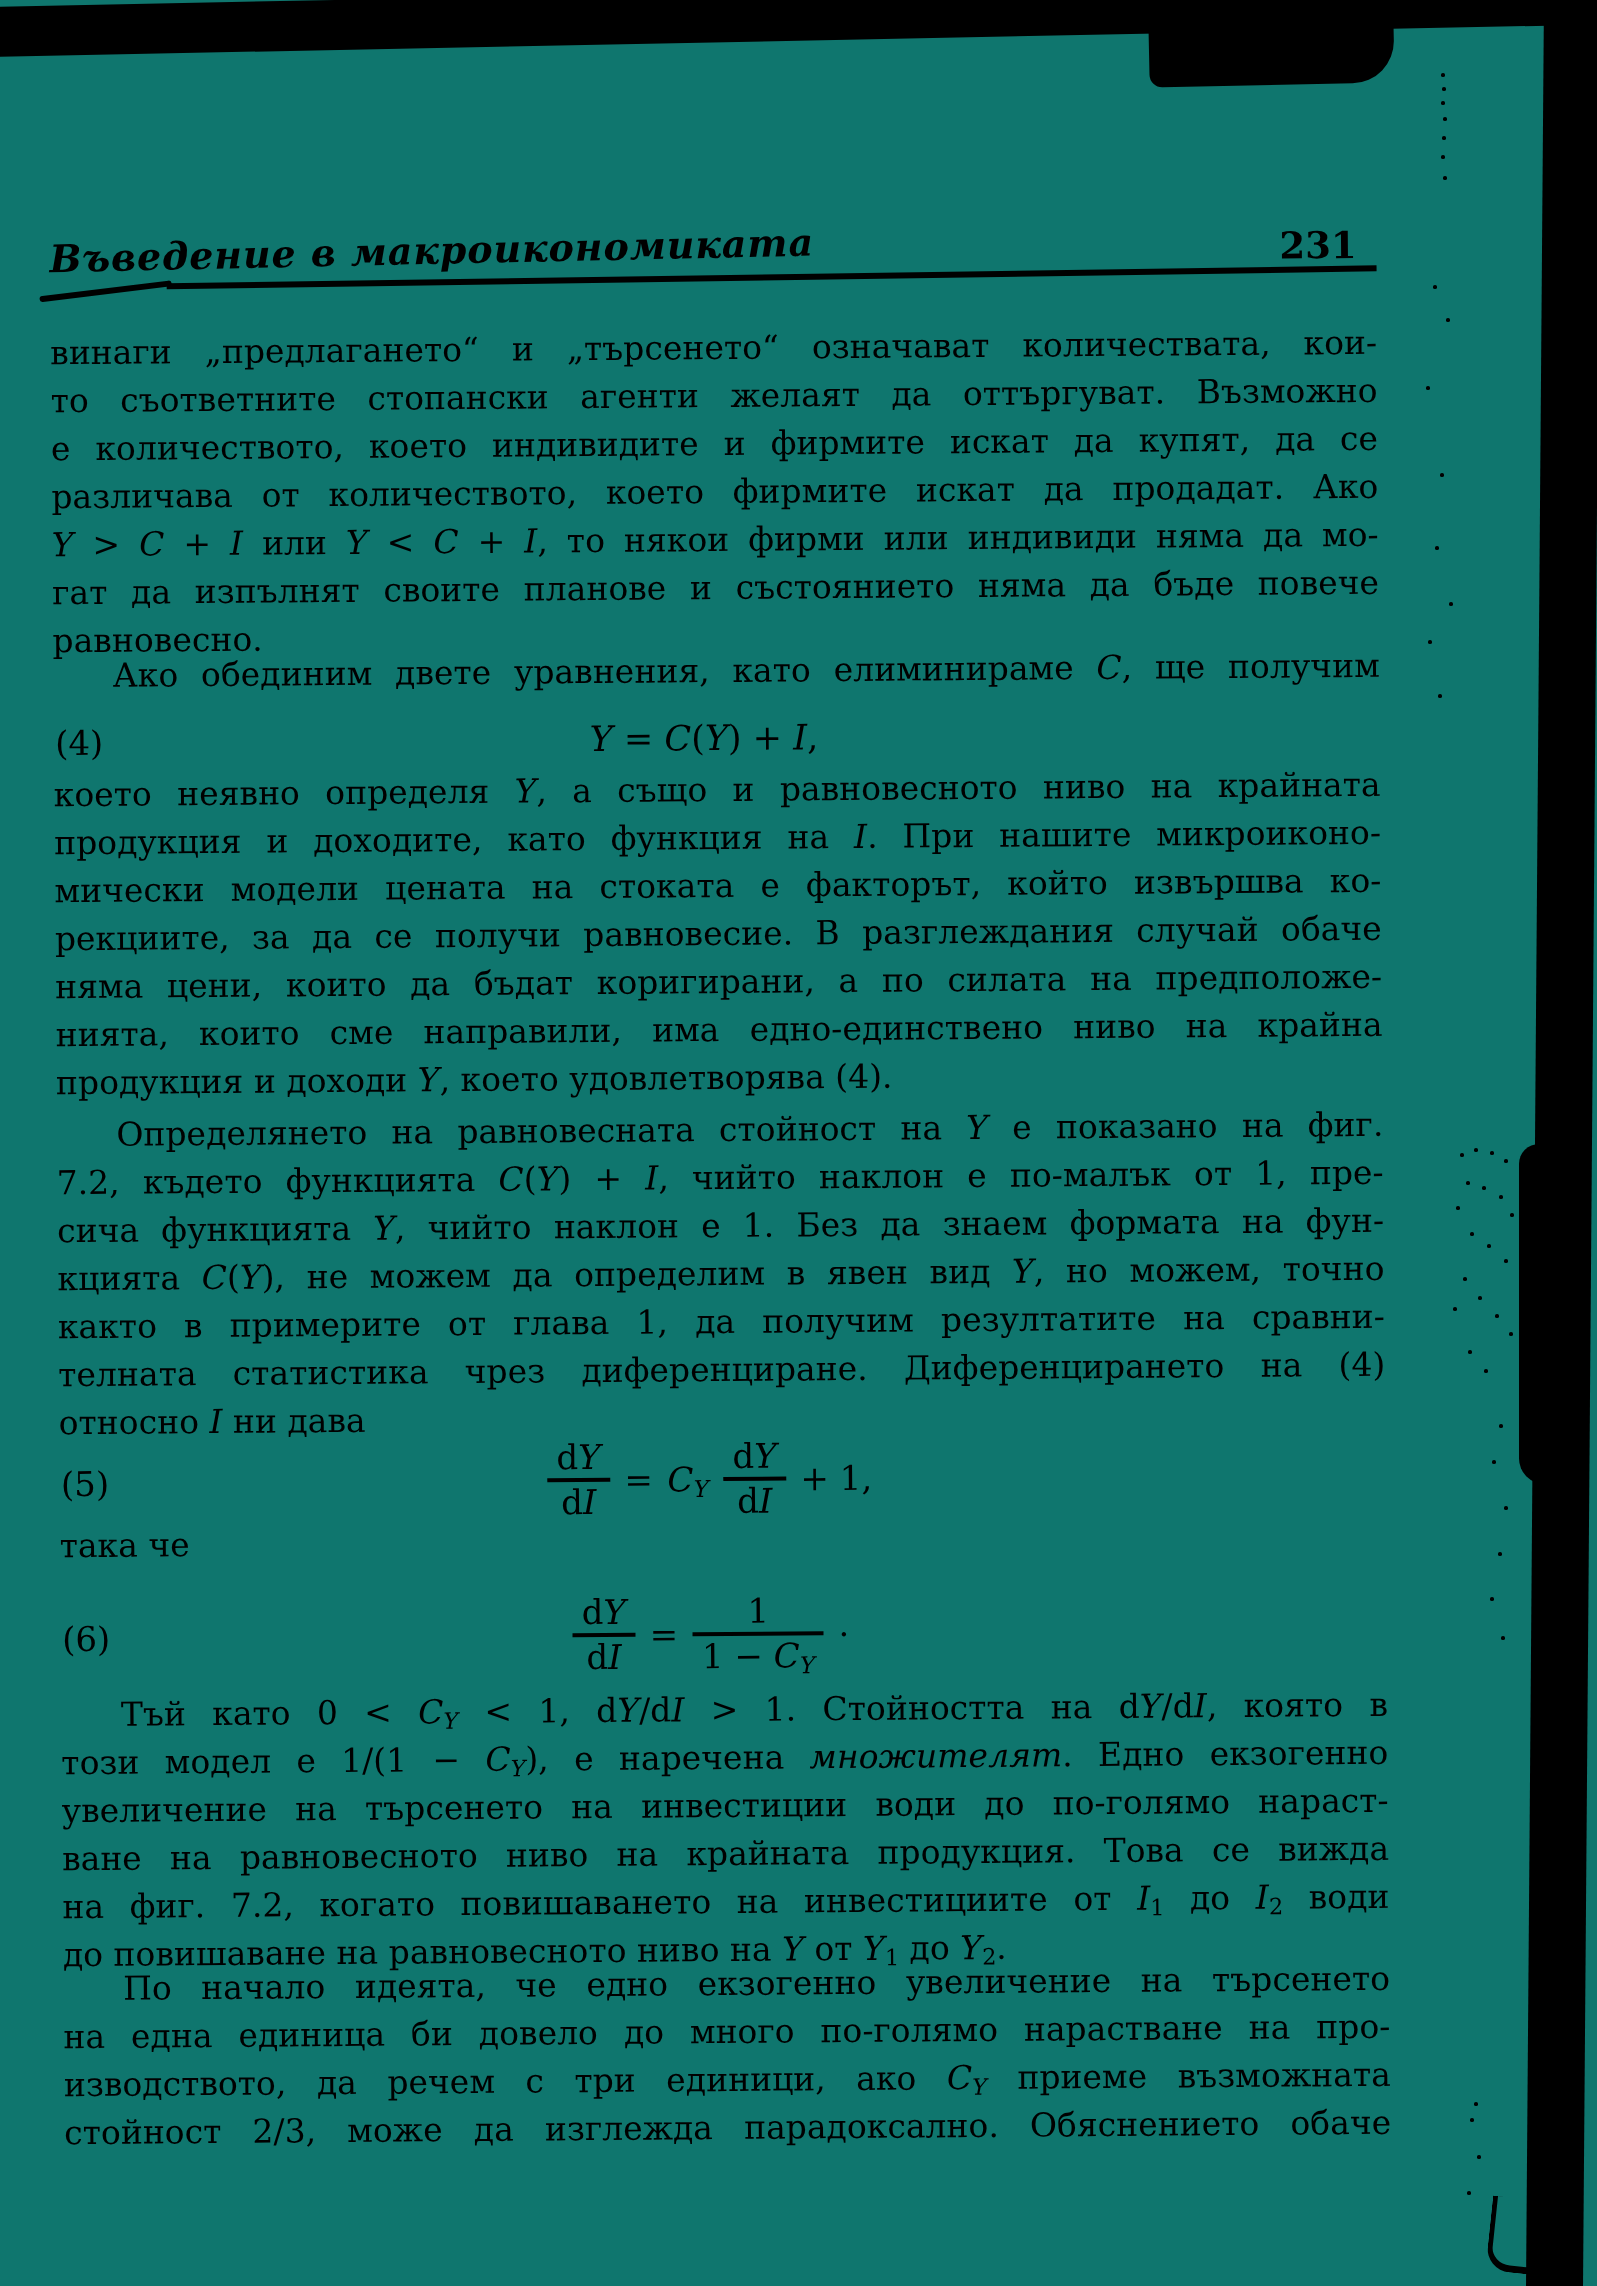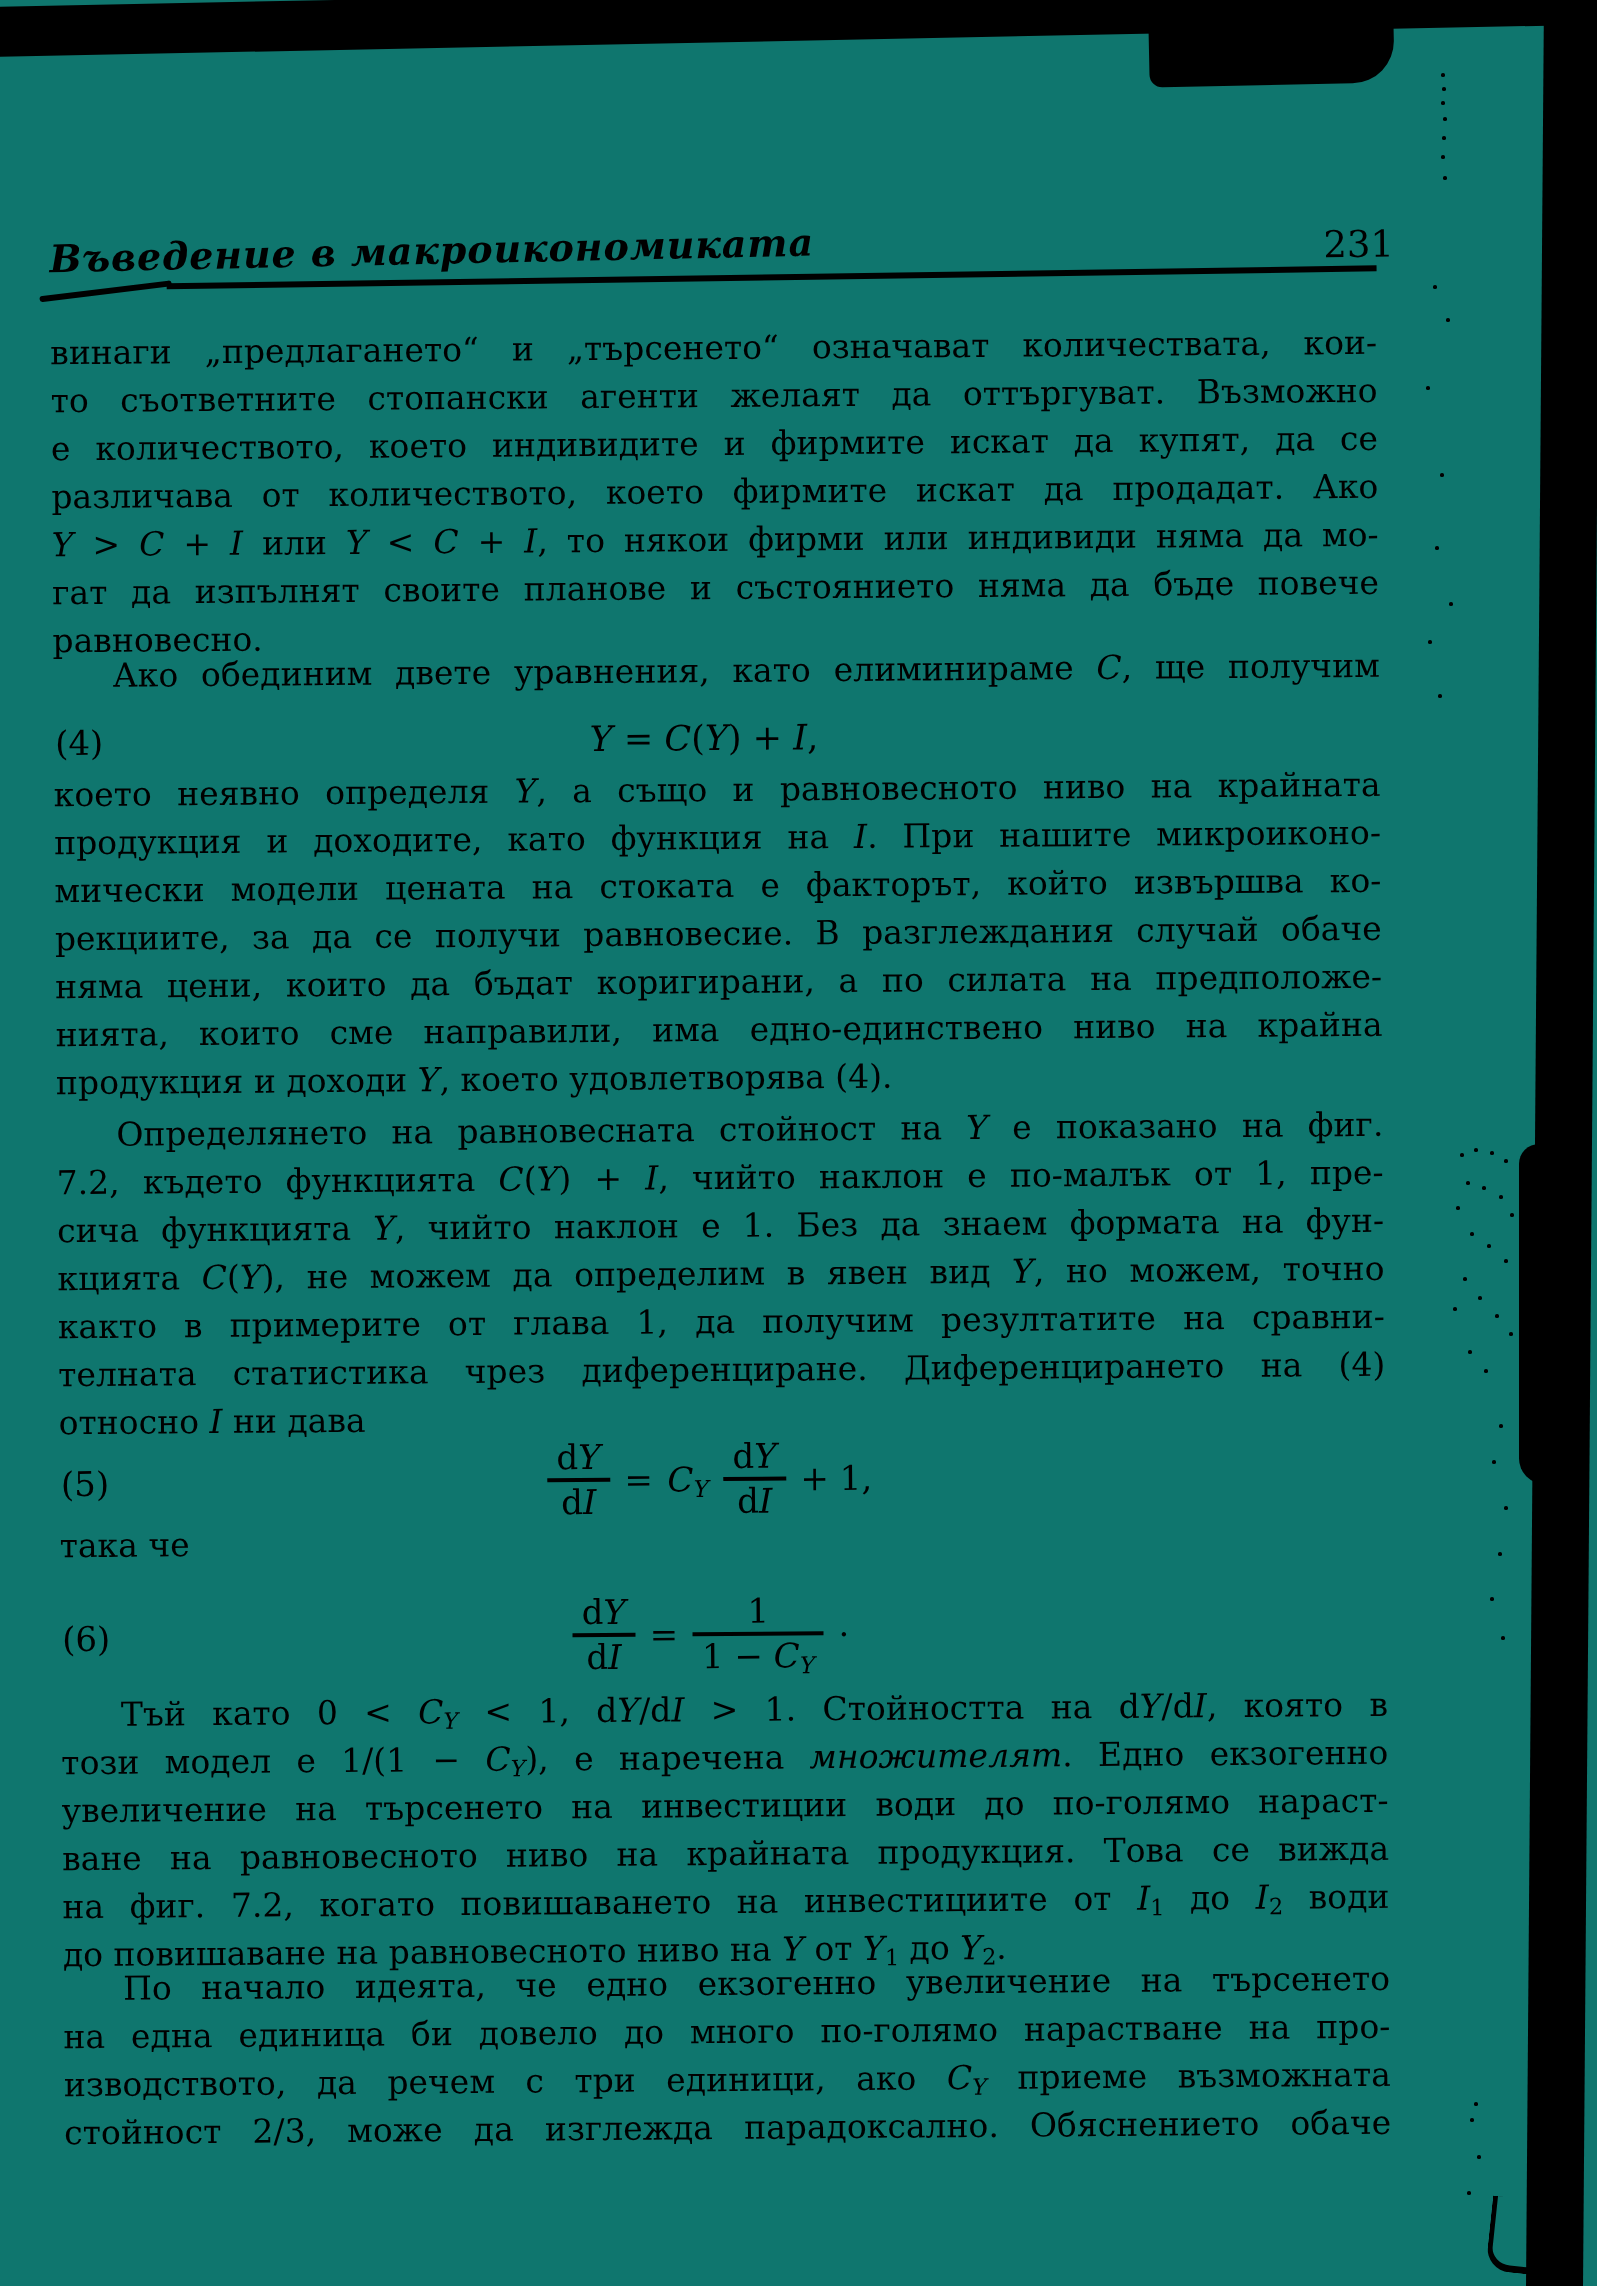--- a/index.html
+++ b/index.html
@@ -15,21 +15,21 @@
   .line.lastline{text-align-last:left;}
   .line.indent{text-indent:60px;}
   i{font-style:italic;}
   i.em{font-style:italic;}
   sub{font-size:0.68em;vertical-align:-0.25em;line-height:0;}
 
   
   #page-header{position:absolute;left:0;top:0;width:100%;height:311px;}
   .title{position:absolute;left:0;top:231px;font-size:38px;font-weight:bold;font-style:italic;
          letter-spacing:0.9px;transform:rotate(-0.8deg);transform-origin:0 50%;white-space:nowrap;}
-  .pagenum{position:absolute;left:1274px;top:228px;font-size:37px;}
+  .pagenum{position:absolute;left:1230px;top:228px;font-size:37px;font-weight:bold;}
   .rule-main{position:absolute;left:117px;top:279px;width:1210px;height:6.4px;background:#000;
              transform:rotate(-0.4deg);transform-origin:0 50%;}
   .rule-left{position:absolute;left:-11px;top:276px;width:133px;height:6.4px;background:#000;
              border-radius:3.7px;transform:rotate(-6.5deg);transform-origin:100% 50%;}
 
   
   .equation{position:absolute;left:0;width:100%;display:flex;align-items:center;font-size:34px;}
   .eqlabel{position:absolute;left:1.8px;top:50%;transform:translateY(-50%);font-size:34px;}
   .eqbody{margin:0 auto;display:flex;align-items:center;gap:14.6px;transform:translateX(-12.8px);}
   .frac{display:inline-flex;flex-direction:column;align-items:center;}

